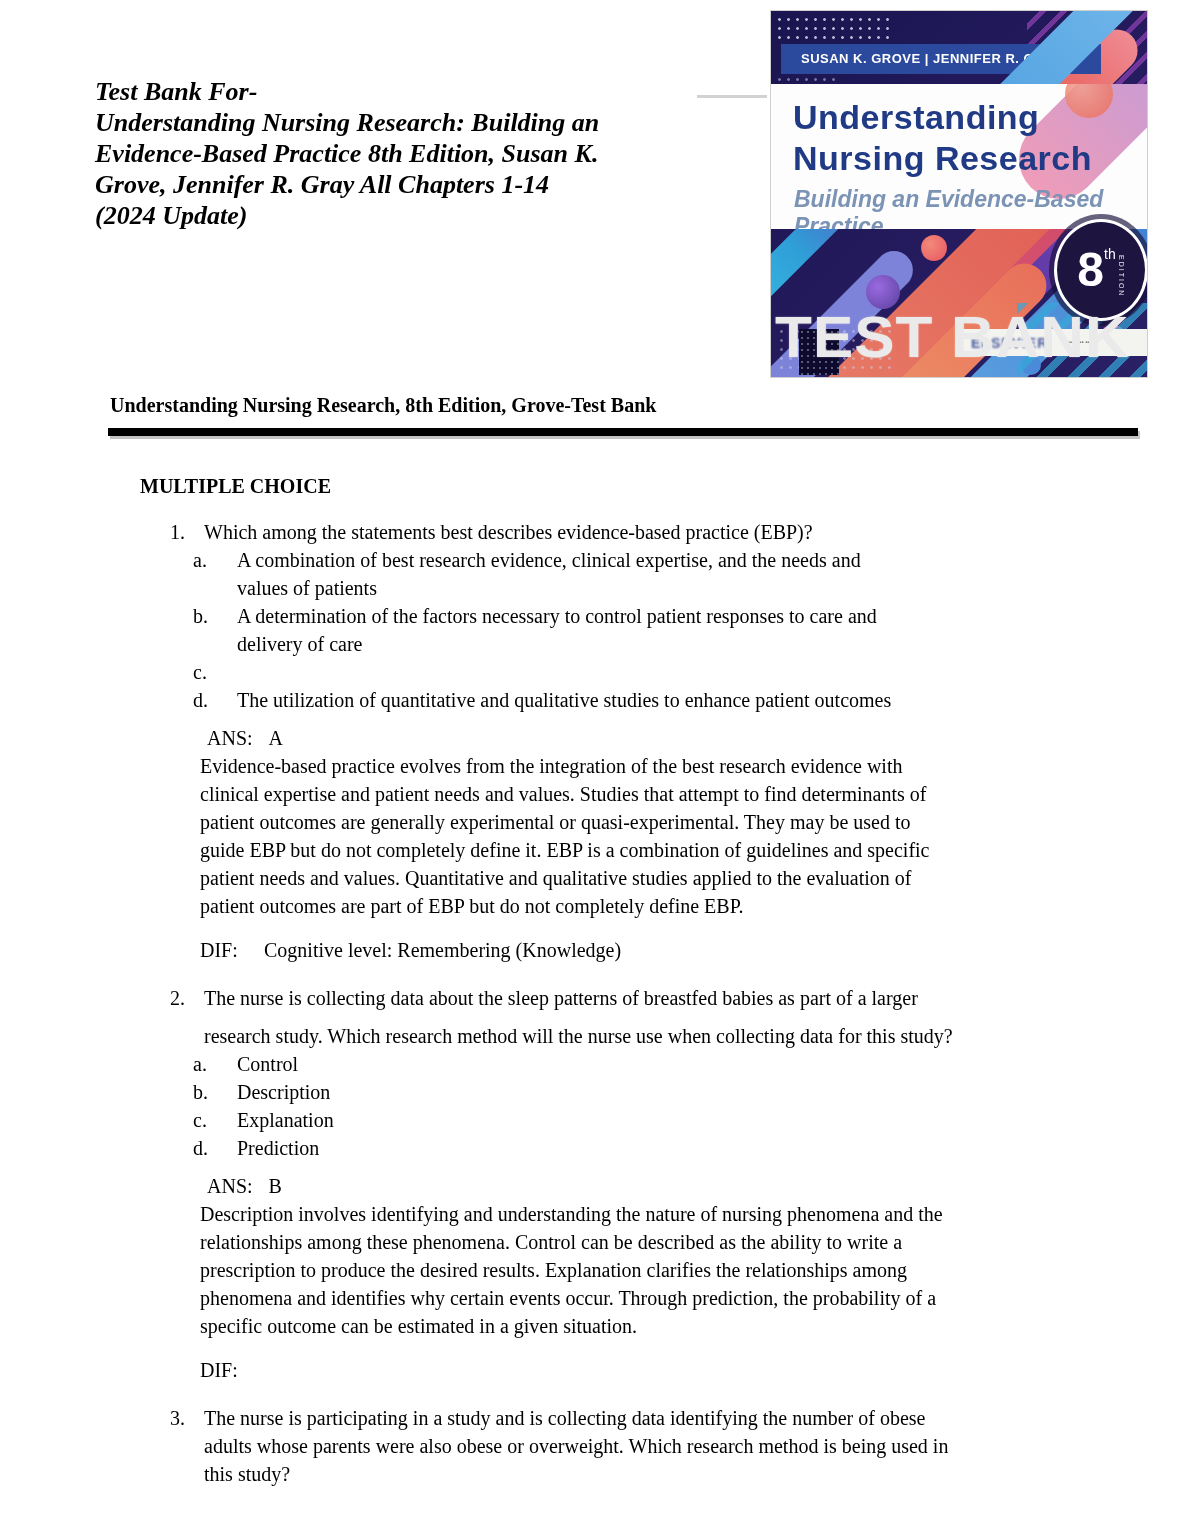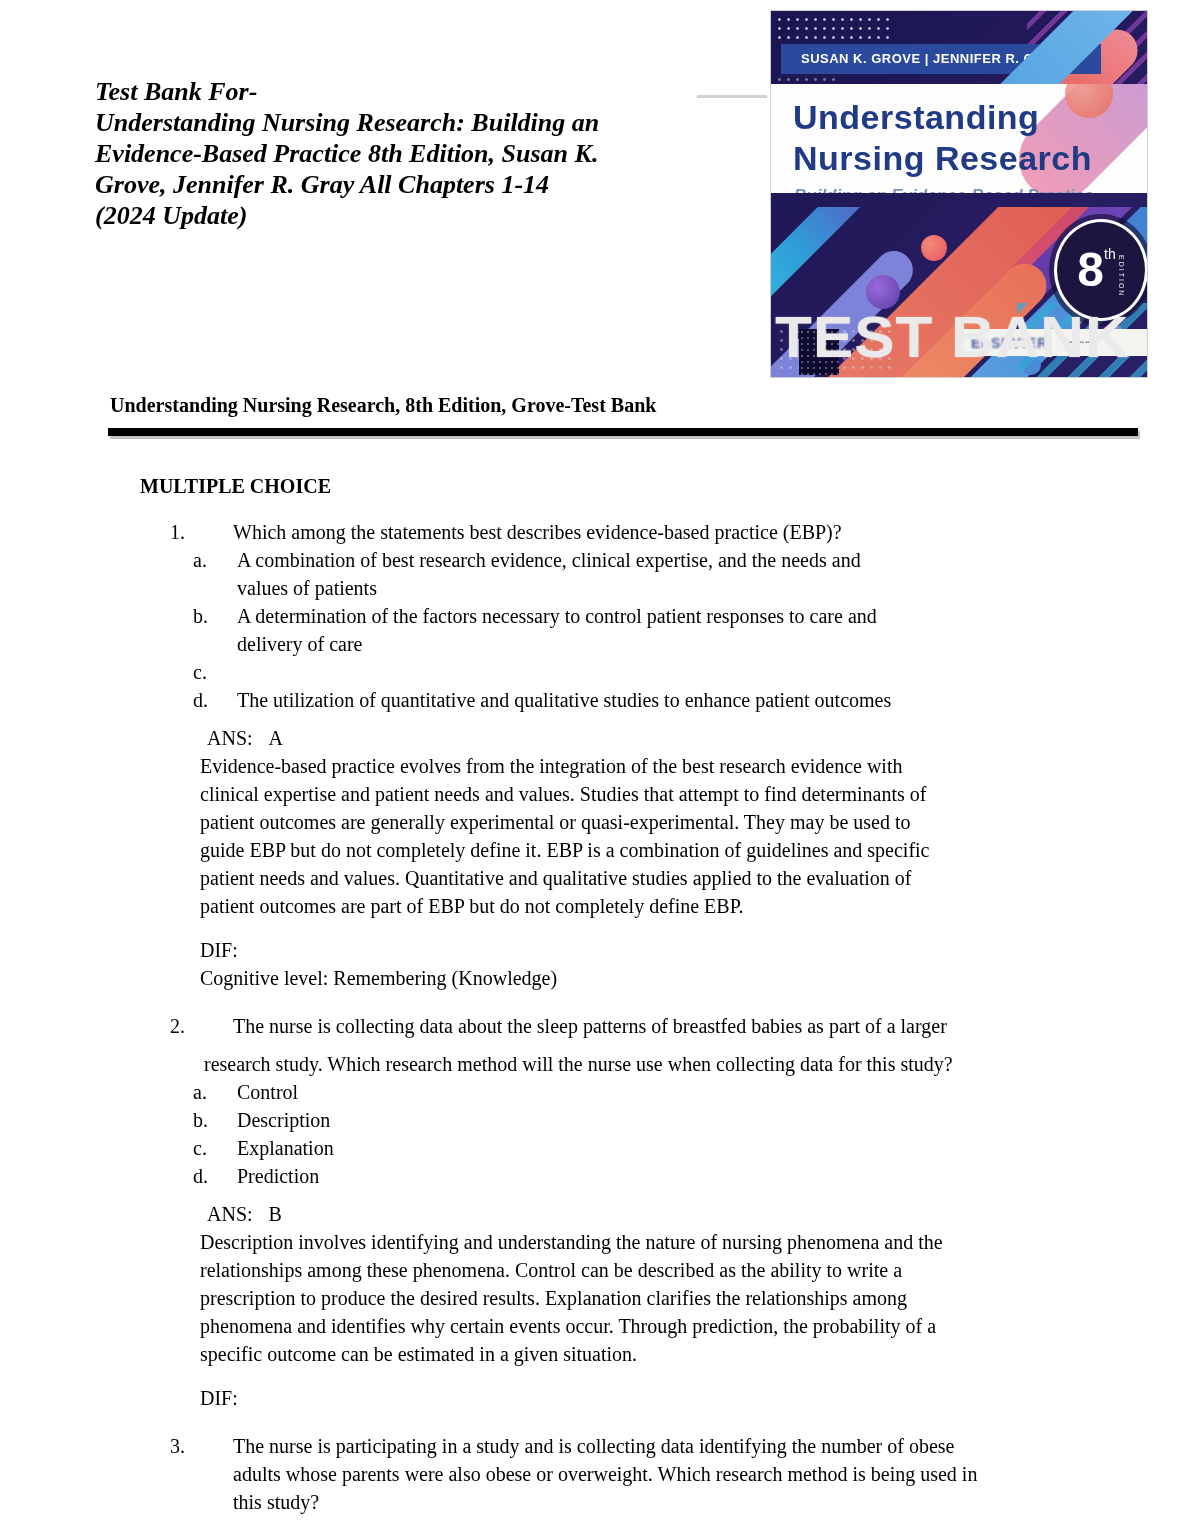--- a/index.html
+++ b/index.html
@@ -22,31 +22,31 @@
            background-size:9px 9px;opacity:.85;}
   .hatch-tr{position:absolute;right:-30px;top:-30px;width:150px;height:130px;opacity:.75;
             background:repeating-linear-gradient(135deg,#8a3fae 0 5px,rgba(0,0,0,0) 5px 15px);}
   .author-bar{position:absolute;left:10px;top:33px;width:300px;height:30px;background:#2b4a9e;
               color:#fff;font-weight:bold;font-size:13px;letter-spacing:.5px;line-height:30px;
               padding-left:20px;z-index:2;}
   .stripe-top{width:330px;height:42px;left:150px;top:-4px;z-index:3;
               background:linear-gradient(90deg,#4e9fe0,#7fc0ee);}
   .blob-red-tr{width:120px;height:42px;left:258px;top:46px;z-index:1;
                background:linear-gradient(90deg,#e85a50,#ef8a93);}
-  .band{position:absolute;left:0;top:73px;width:376px;height:109px;background:#fdfdfe;
+  .band{position:absolute;left:0;top:73px;width:376px;height:145px;background:#fdfdfe;
         overflow:hidden;z-index:4;}
   .band-pink{width:230px;height:80px;right:-80px;top:-18px;position:absolute;border-radius:999px;
              transform:rotate(-45deg);opacity:.75;
              background:linear-gradient(90deg,rgba(233,110,150,.9),rgba(140,90,200,.8));}
   .band-red{position:absolute;right:34px;top:-14px;width:48px;height:48px;border-radius:50%;
             background:radial-gradient(circle at 35% 35%,#f2a08e,#e86a5a);opacity:.85;}
   .cov-title{position:relative;margin:13px 0 0 22px;color:#203a85;font-weight:800;
              font-size:34px;line-height:41px;letter-spacing:.5px;}
   .cov-sub{position:relative;margin:7px 0 0 23px;color:#7b93b5;font-weight:bold;
-           font-style:italic;font-size:17px;}
+           font-style:italic;font-size:23px;}
   .cover-bottom{position:absolute;left:0;top:196px;width:376px;height:170px;overflow:hidden;z-index:1;}
   .circle{position:absolute;border-radius:50%;}
   .badge{position:absolute;left:283px;top:208px;width:88px;height:96px;border-radius:50%;
          background:#1d1440;border:3px solid #fff;z-index:5;
          box-shadow:0 0 0 5px rgba(22,14,54,.65);
          display:flex;align-items:center;justify-content:center;color:#fff;}
   .badge .eight{font-weight:bold;font-size:48px;line-height:1;}
   .badge .th{font-weight:normal;font-size:14px;vertical-align:super;line-height:1;
              display:inline-block;transform:translateY(-16px);}
   .badge .edword{writing-mode:vertical-rl;font-size:7px;letter-spacing:2px;margin-left:2px;
@@ -65,29 +65,29 @@
              text-shadow:0 0 2px rgba(255,255,255,.4);}
 
   
   .flow{position:absolute;left:0;top:385px;width:1190px;font-size:20px;line-height:28px;}
   .chap{margin:6px 30px 0 110px;font-weight:bold;}
   .rule{margin:9px 0 0 108px;width:1030px;height:8px;background:#000;
         box-shadow:2px 3px 0 rgba(165,165,165,.65);}
   .mc{margin:36px 0 0 140px;font-weight:bold;}
   .q{display:flex;margin-left:170px;margin-top:18px;}
   .q .qnum{width:34px;flex:none;}
-  .qtext{white-space:pre-wrap;max-width:910px;margin-left:29px;}
+  .qtext{white-space:pre-wrap;max-width:910px;}
   .qline2{margin:10px 0 0 204px;white-space:pre-wrap;max-width:910px;}
   .opt{display:flex;margin-left:193px;}
   .opt .letter{width:44px;flex:none;}
   .otext{white-space:pre-wrap;max-width:820px;}
   .ans{margin:10px 0 0 207px;}
   .ans .aval{margin-left:16px;}
   .rationale{margin-left:200px;white-space:pre-wrap;max-width:930px;}
-  .dif{display:flex;margin:16px 0 0 200px;flex-direction:column;}
+  .dif{display:flex;margin:16px 0 0 200px;}
   .dif .dlabel{width:64px;flex:none;}
 </style>
 </head>
 <body>
 
 <div class="page">
 
   <div class="doc-title" style="white-space:pre-wrap;">Test Bank For-
 Understanding Nursing Research: Building an
 Evidence-Based Practice 8th Edition, Susan K.

